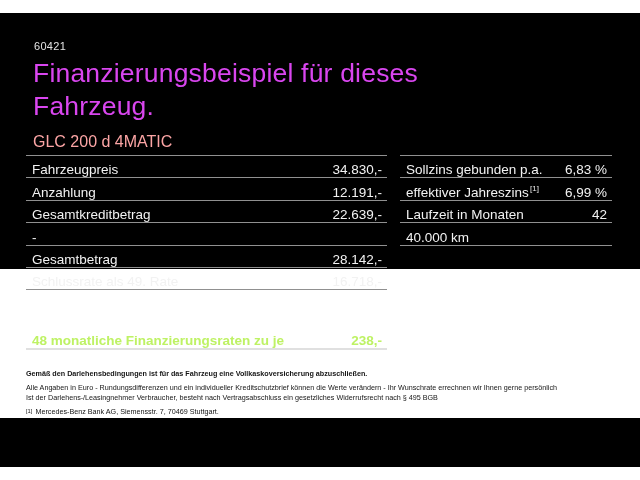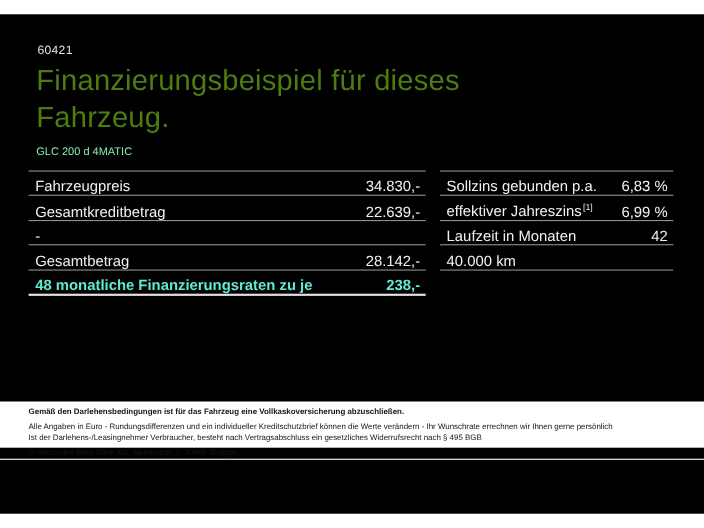--- a/index.html
+++ b/index.html
@@ -11,44 +11,44 @@
   }
   .page {
     position: relative;
     width: 640px; height: 480px;
     background: #ffffff;
   }
   
   .main-black {
     position: absolute;
     left: 0; top: 13px;
-    width: 640px; height: 404px;
+    width: 640px; height: 256px;
     background: #000000;
   }
   .ref-number {
     position: absolute;
     left: 34px; top: 27px;
     font-size: 11px;
     color: #e3e3e3;
     letter-spacing: 0.3px;
   }
   .page-title {
     position: absolute;
     left: 33px; top: 44px;
     font-size: 26.5px;
     line-height: 33px;
     font-weight: 400;
-    color: #4d7c0f;
+    color: #d946ef;
     letter-spacing: 0.2px;
   }
   .model-name {
     position: absolute;
     left: 33px; top: 120px;
-    font-size: 10px;
-    color: #86efac;
+    font-size: 16px;
+    color: #fca5a5;
   }
   
   .fin-table {
     position: absolute;
     top: 142px;
     border-top: 1px solid #909090;
   }
   .fin-table.left  { left: 26px;  width: 361px; }
   .fin-table.right { left: 400px; width: 212px; }
   .t-row {
@@ -56,22 +56,23 @@
     display: flex;
     justify-content: space-between;
     align-items: flex-end;
     border-bottom: 1px solid #909090;
     padding: 0 5px 0 6px;
     font-size: 13.5px;
     color: #f2f2f2;
   }
   .t-row.bold {
     font-weight: bold;
-    color: #5eead4;
+    color: #bef264;
     border-bottom: 2px solid #e0e0e0;
+    margin-top: 36px;
   }
   .t-label { white-space: nowrap; }
   .t-label sup { font-size: 8px; color: #e8e8e8; }
   .t-value { white-space: nowrap; text-align: right; }
   
   .disclaimer-band {
     position: absolute;
     left: 0; top: 365px;
     width: 640px; height: 42px;
     background: #ffffff;
@@ -106,29 +107,37 @@
     </div>
 
     <div class="model-name">GLC 200 d 4MATIC</div>
 
     <div class="fin-table left">
       <div class="t-row">
         <span class="t-label">Fahrzeugpreis</span>
         <span class="t-value">34.830,-</span>
       </div>
       <div class="t-row">
+        <span class="t-label">Anzahlung</span>
+        <span class="t-value">12.191,-</span>
+      </div>
+      <div class="t-row">
         <span class="t-label">Gesamtkreditbetrag</span>
         <span class="t-value">22.639,-</span>
       </div>
       <div class="t-row">
         <span class="t-value">-</span>
       </div>
       <div class="t-row">
         <span class="t-label">Gesamtbetrag</span>
         <span class="t-value">28.142,-</span>
+      </div>
+      <div class="t-row">
+        <span class="t-label">Schlussrate als 49. Rate</span>
+        <span class="t-value">16.718,-</span>
       </div>
       <div class="t-row bold">
         <span class="t-label">48 monatliche Finanzierungsraten zu je</span>
         <span class="t-value">238,-</span>
       </div>
     </div>
 
     <div class="fin-table right">
       <div class="t-row">
         <span class="t-label">Sollzins gebunden p.a.</span>

